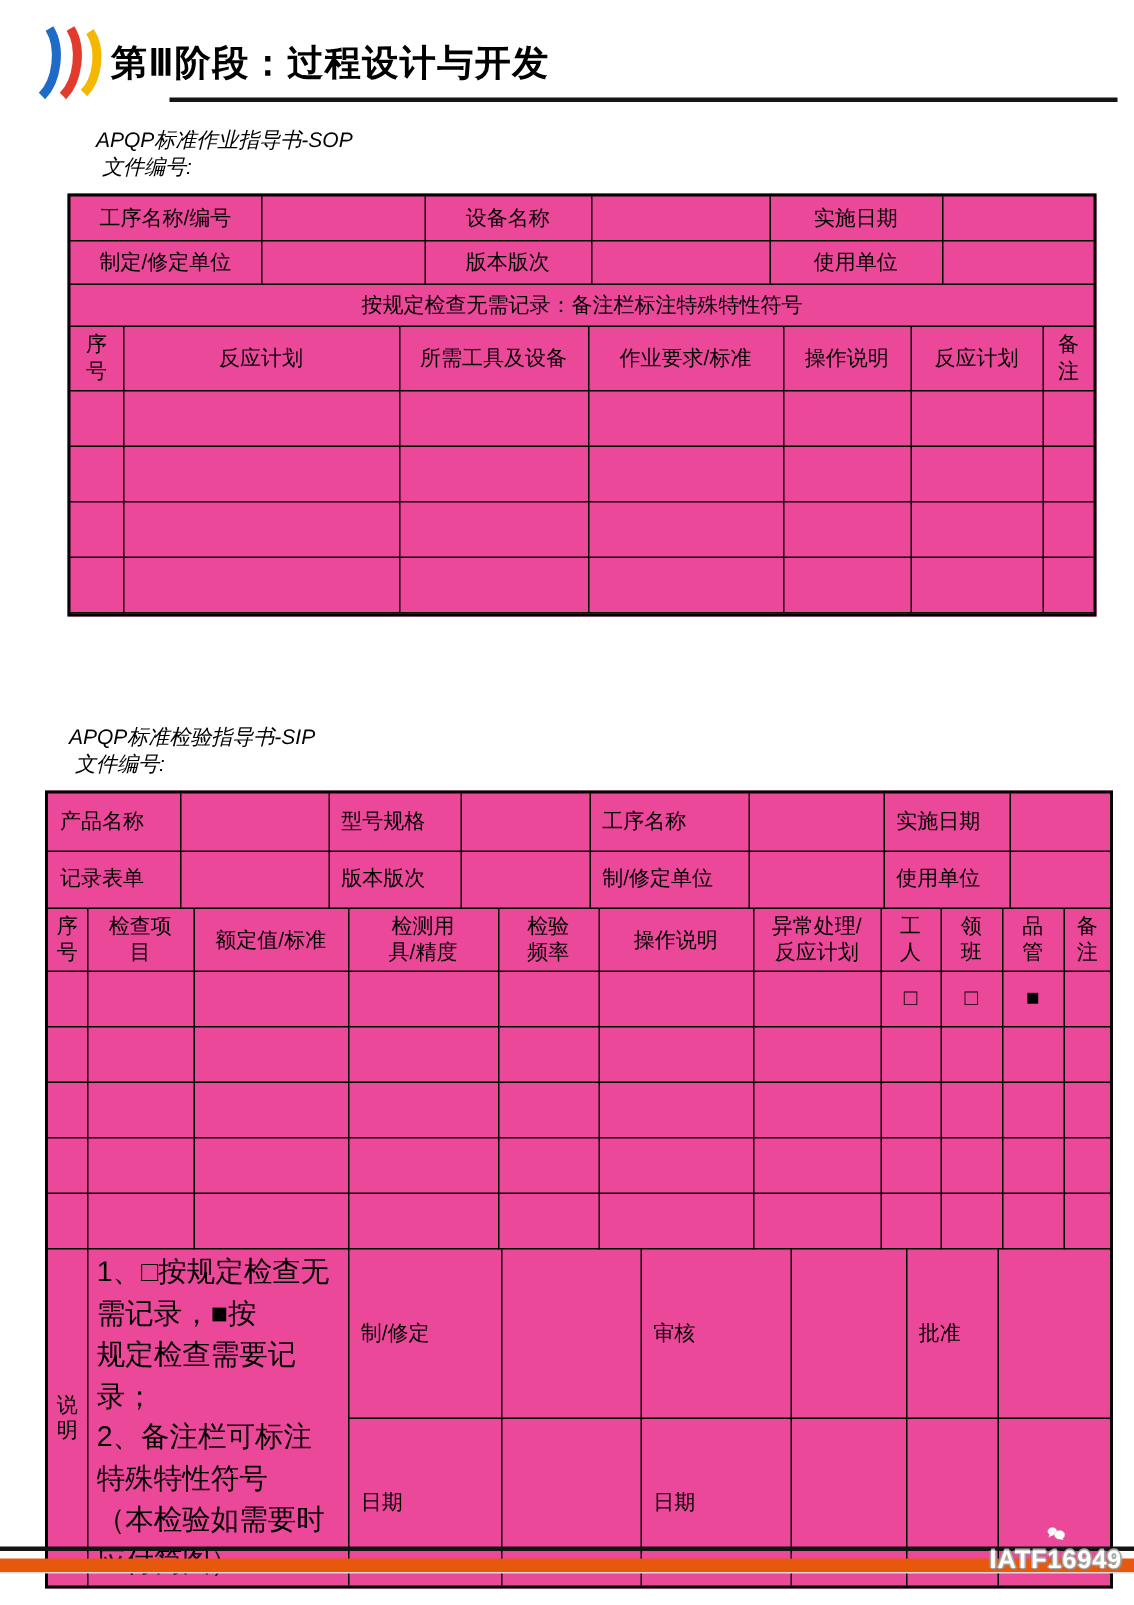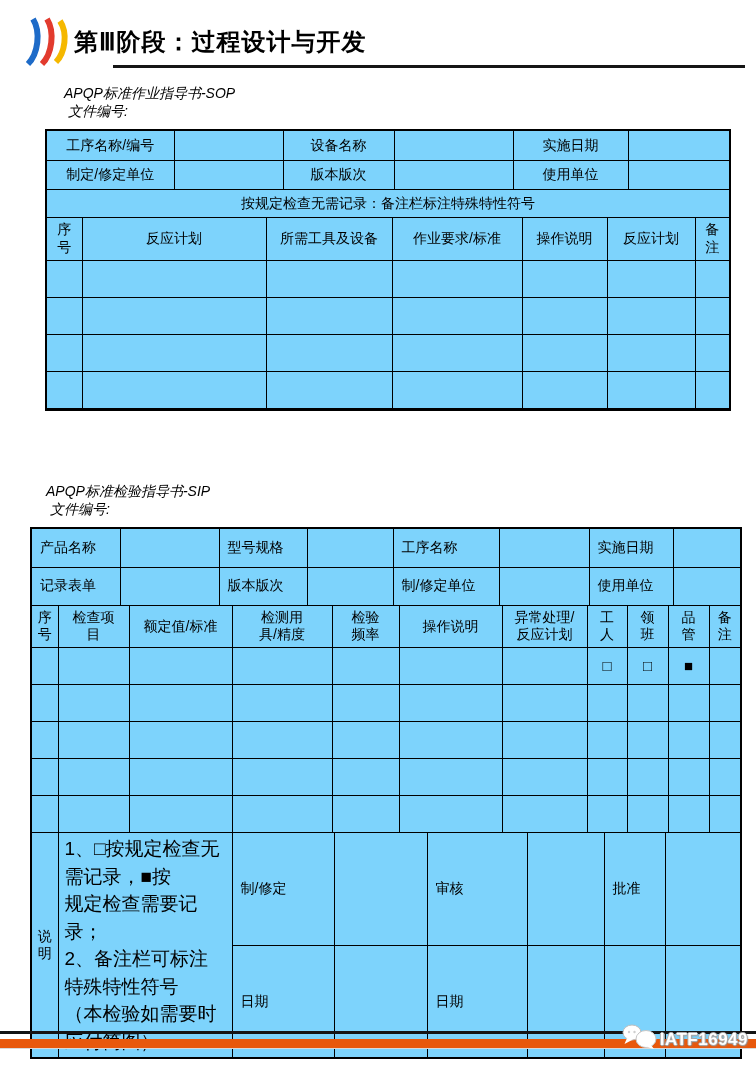--- a/index.html
+++ b/index.html
@@ -13,21 +13,21 @@
                 letter-spacing:1px; white-space:nowrap; }
   .title-rule { position:absolute; left:113px; top:65px; width:632px; height:3px; background:#151515; }
 
   
   .sec-label { position:absolute; font-size:14px; line-height:18px;font-style:italic; }
   .sec-label .l2 { padding-left:4px; }
   .sop-label { left:64px; top:84px; }
   .sip-label { left:46px; top:482px; }
 
   
-  .tbl-wrap { position:absolute; border:2px solid #000; background:#7dd3fc; }
+  .tbl-wrap { position:absolute; border:2px solid #000; background:#ec4899; }
   .sop-wrap { left:45px; top:129px; width:686px; }
   .sip-wrap { left:30px; top:527px; width:712px; }
 
   table { border-collapse:collapse; table-layout:fixed; width:100%; }
   td, th { border-right:1px solid #000; border-bottom:1px solid #000;
            font-size:14px; font-weight:normal; text-align:center; vertical-align:middle;
            padding:0 3px; overflow:hidden; white-space:pre-line; line-height:1.25; }
   td:last-child, th:last-child { border-right:none; }
   table.last tr:last-child td { border-bottom:none; }
   td.nb { border-bottom:none; }
@@ -45,21 +45,21 @@
   .t2b td { height:37px; }
   .t2c td { height:39px; }
   .mark { font-size:15px; }
   .notes-cell { text-align:left; font-size:19px; line-height:1.45; padding:2px 6px; }
 
   
   .rule-black  { position:absolute; left:0; top:1031px; width:756px; height:3px; background:#141414; }
   .rule-orange { position:absolute; left:0; top:1039px; width:756px; height:9px;
                  background:var(--accent-orange, #E8580C); box-shadow:0 1px 0 #d9d9d9; }
   .watermark { position:absolute; right:8px; top:1018px; height:32px; display:flex;
-               align-items:flex-end; gap:3px; }
+               align-items:center; gap:3px;flex-direction:column; }
   .watermark-text { font-size:17px; font-weight:bold; color:#fff; letter-spacing:0.5px;
                     text-shadow:1px 0 0 #a9a9a9, -1px 0 0 #a9a9a9, 0 1px 0 #a9a9a9,
                                 0 -1px 0 #a9a9a9, 1px 1px 2px #8f8f8f; }
 </style>
 </head>
 <body>
 
 <div class="page">
 
   <svg class="logo" viewBox="0 0 46 52" aria-hidden="true">

